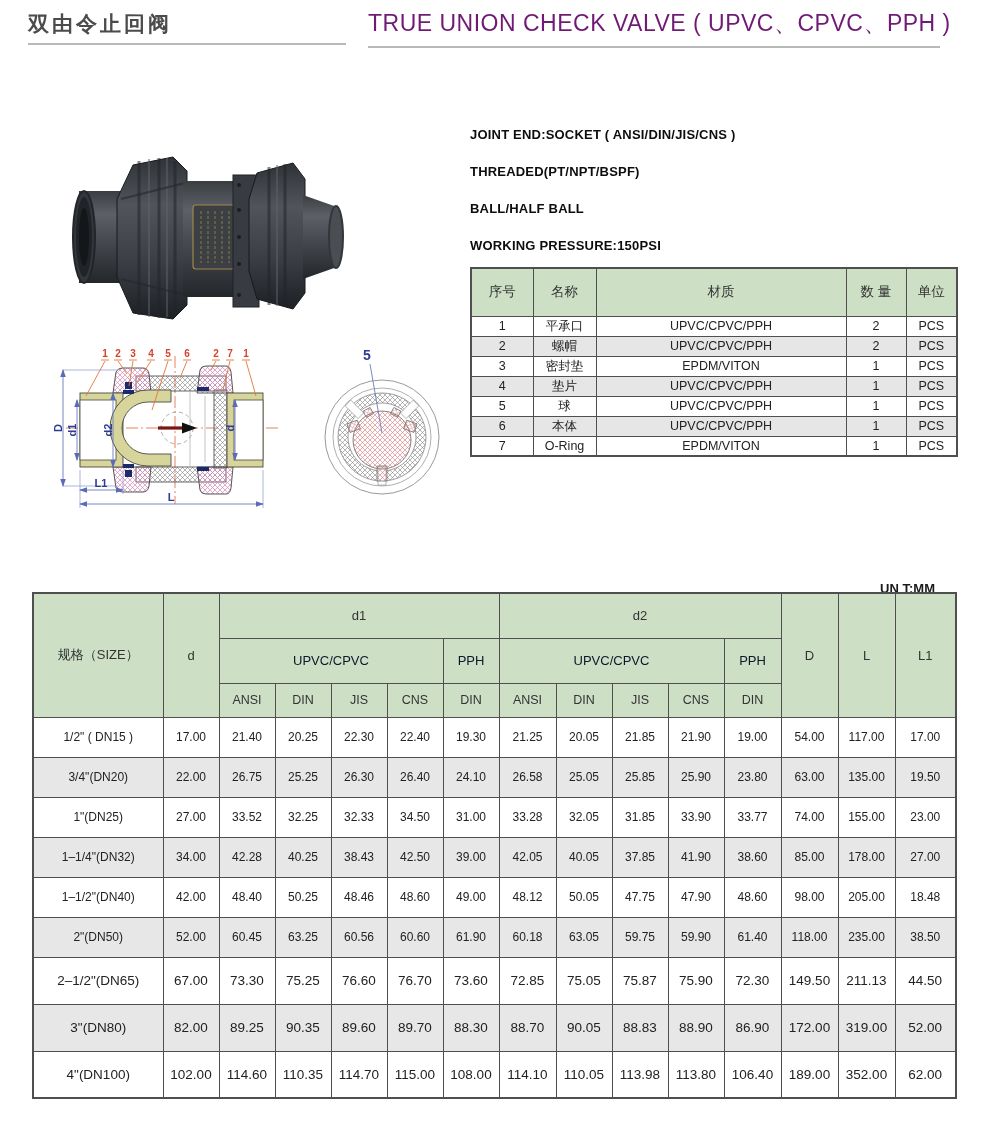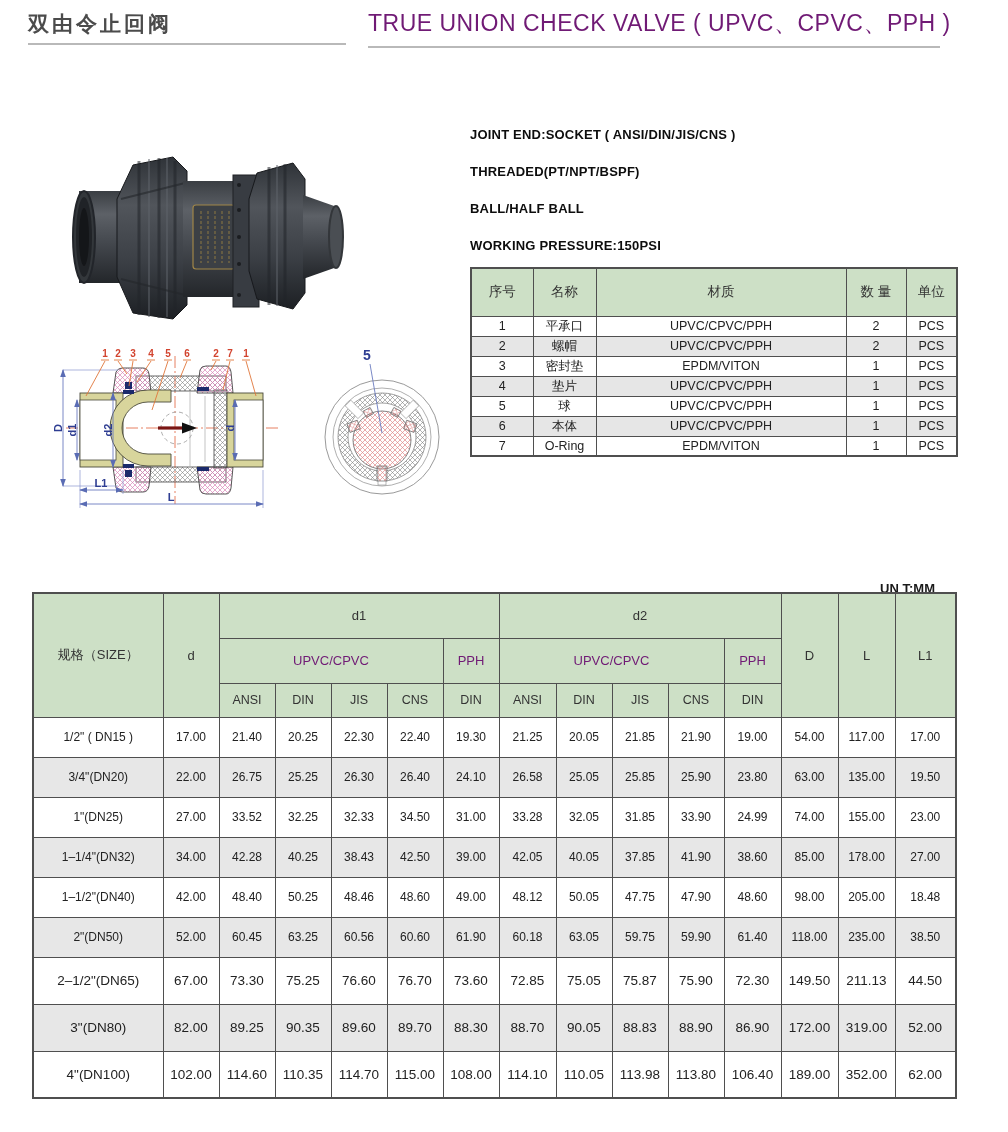--- a/index.html
+++ b/index.html
@@ -33,21 +33,21 @@
   .parts-table tbody td { height:20px; font-size:12.5px; color:#222; }
   .parts-table tbody tr:nth-child(even) td { background:#e6e6e6; }
 
   
   .unit-note { position:absolute; left:835px; top:570px; width:100px; text-align:right;
                font-size:13px; font-weight:600; color:#1a1a1a;margin-top:11px; }
 
   
   .dim-table { position:absolute; left:32px; top:592px; width:923px; border:2px solid #4f4f4f; }
   .dim-table thead tr.r1 th { height:45px; font-size:13px; color:#333; }
-  .dim-table thead tr.r2 th { height:45px; font-size:13px; color:#701a75; }
+  .dim-table thead tr.r2 th { height:45px; font-size:13px; color:#0f172a; }
   .dim-table thead tr.r3 th { height:34px; font-size:12.5px; color:#333; }
   .dim-table tbody td { height:40px; font-size:12px; color:#222; }
   .dim-table tbody tr.big td { height:47px; font-size:13.5px; }
   .dim-table tbody tr:nth-child(even) td { background:#e7e7e7; }
 
   
   .photo   { position:absolute; left:55px;  top:95px;  width:400px; height:240px; }
   .drawing { position:absolute; left:30px;  top:330px; width:440px; height:198px; }
 
   svg text { font-family:"Liberation Sans", sans-serif; }
@@ -406,21 +406,21 @@
           <td>27.00</td>
           <td>33.52</td>
           <td>32.25</td>
           <td>32.33</td>
           <td>34.50</td>
           <td>31.00</td>
           <td>33.28</td>
           <td>32.05</td>
           <td>31.85</td>
           <td>33.90</td>
-          <td>24.99</td>
+          <td>33.77</td>
           <td>74.00</td>
           <td>155.00</td>
           <td>23.00</td>
         </tr>
         <tr>
           <td>1–1/4"(DN32)</td>
           <td>34.00</td>
           <td>42.28</td>
           <td>40.25</td>
           <td>38.43</td>

